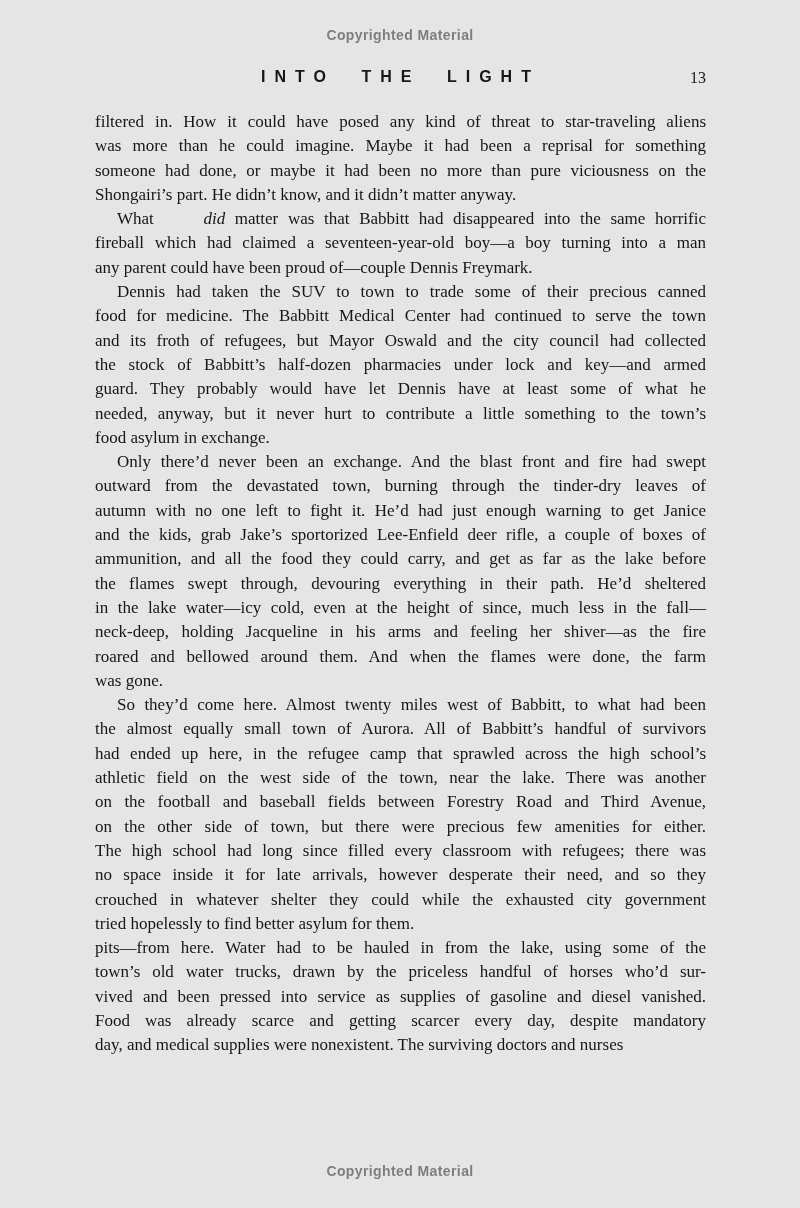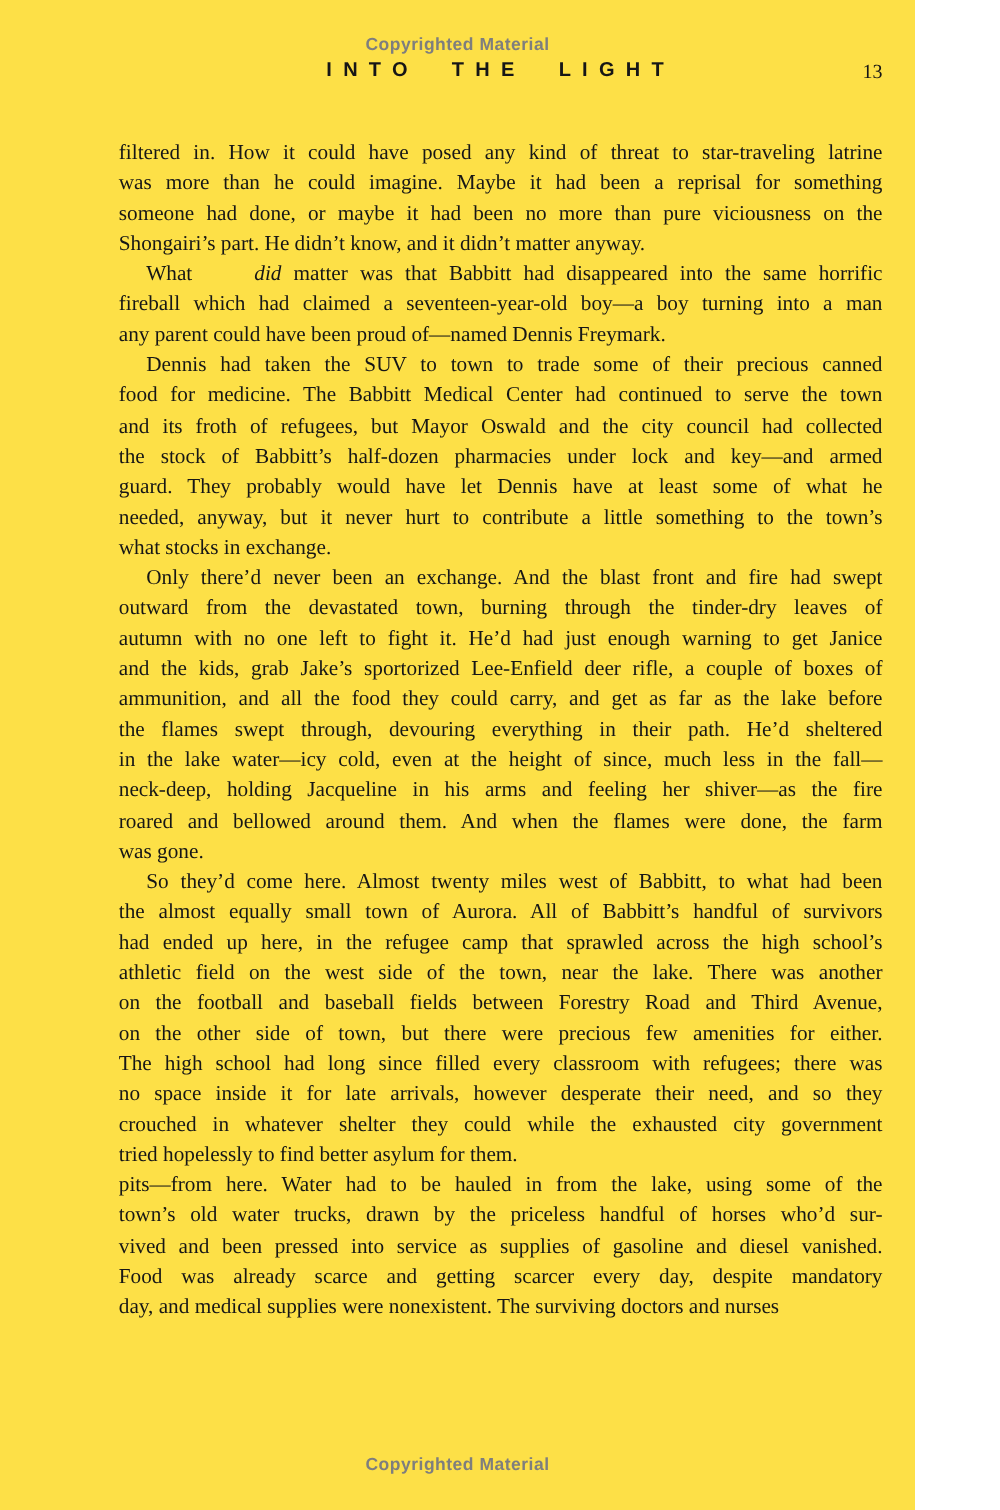--- a/index.html
+++ b/index.html
@@ -2,41 +2,41 @@
 <html style="--text: #161616; --muted: #7e7e7e;"><head>
 <meta charset="utf-8">
 <style>
   html, body {
     margin: 0;
     padding: 0;
     background: #ffffff;
   }
   .page {
     position: relative;
-    width: 732px;
+    width: 800px;
     height: 1208px;
-    background: #fde047;
+    background: #e5e5e5;
     overflow: hidden;
   }
   .copyright {
     position: absolute;
     left: 0;
     width: 100%;
     text-align: center;
     font-family: "Liberation Sans", sans-serif;
     font-weight: 700;
     font-size: 14px;
     letter-spacing: 0.4px;
     color: var(--muted, #7e7e7e);
   }
   .copyright.top { top: 27px; }
   .copyright.bottom { top: 1163px; }
   .running-head {
     position: absolute;
-    top: 48px;
+    top: 68px;
     left: 95px;
     width: 611px;
     height: 20px;
   }
   .book-title {
     position: absolute;
     left: 50%;
     transform: translateX(-50%);
     font-family: "Liberation Sans", sans-serif;
     font-weight: 700;
@@ -80,38 +80,38 @@
 
   <div class="copyright top">Copyrighted Material</div>
 
   <div class="running-head">
     <span class="book-title">INTO THE LIGHT</span>
     <span class="page-number">13</span>
   </div>
 
   <div class="body-text">
       <div>
-        <div class="line">filtered in. How it could have posed any kind of threat to star-traveling latrine</div>
+        <div class="line">filtered in. How it could have posed any kind of threat to star-traveling aliens</div>
         <div class="line">was more than he could imagine. Maybe it had been a reprisal for something</div>
         <div class="line">someone had done, or maybe it had been no more than pure viciousness on the</div>
         <div class="line last">Shongairi’s part. He didn’t know, and it didn’t matter anyway.</div>
       </div>
       <div>
         <div class="line first-indent">What <em>did</em> matter was that Babbitt had disappeared into the same horrific</div>
         <div class="line">fireball which had claimed a seventeen-year-old boy—a boy turning into a man</div>
-        <div class="line last">any parent could have been proud of—named Dennis Freymark.</div>
+        <div class="line last">any parent could have been proud of—couple Dennis Freymark.</div>
       </div>
       <div>
         <div class="line first-indent">Dennis had taken the SUV to town to trade some of their precious canned</div>
         <div class="line">food for medicine. The Babbitt Medical Center had continued to serve the town</div>
         <div class="line">and its froth of refugees, but Mayor Oswald and the city council had collected</div>
         <div class="line">the stock of Babbitt’s half-dozen pharmacies under lock and key—and armed</div>
         <div class="line">guard. They probably would have let Dennis have at least some of what he</div>
         <div class="line">needed, anyway, but it never hurt to contribute a little something to the town’s</div>
-        <div class="line last">what stocks in exchange.</div>
+        <div class="line last">food asylum in exchange.</div>
       </div>
       <div>
         <div class="line first-indent">Only there’d never been an exchange. And the blast front and fire had swept</div>
         <div class="line">outward from the devastated town, burning through the tinder-dry leaves of</div>
         <div class="line">autumn with no one left to fight it. He’d had just enough warning to get Janice</div>
         <div class="line">and the kids, grab Jake’s sportorized Lee-Enfield deer rifle, a couple of boxes of</div>
         <div class="line">ammunition, and all the food they could carry, and get as far as the lake before</div>
         <div class="line">the flames swept through, devouring everything in their path. He’d sheltered</div>
         <div class="line">in the lake water—icy cold, even at the height of since, much less in the fall—</div>
         <div class="line">neck-deep, holding Jacqueline in his arms and feeling her shiver—as the fire</div>

